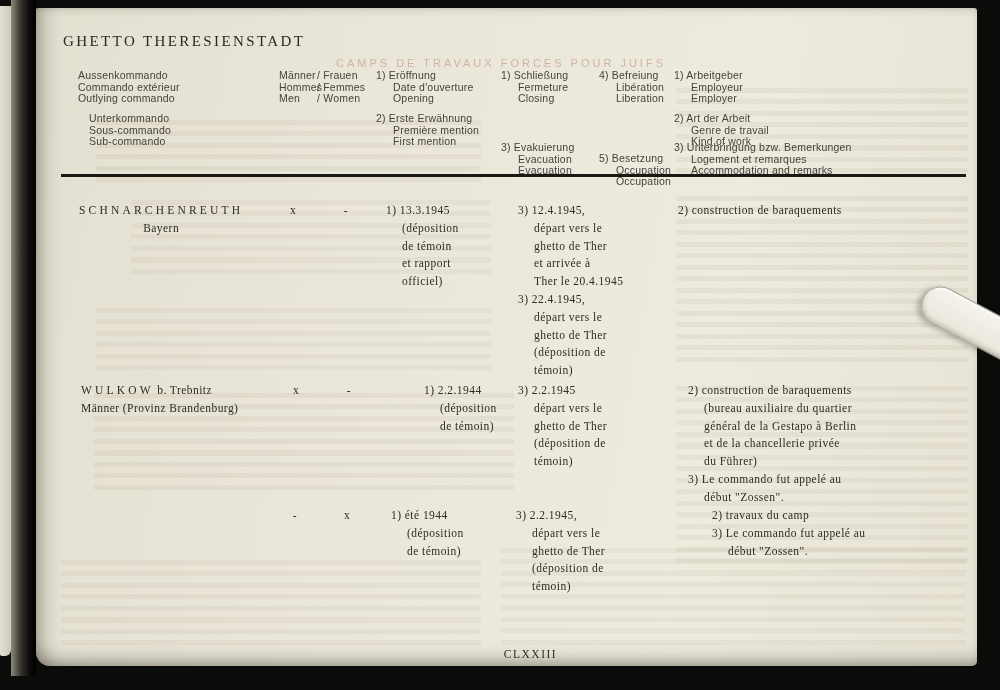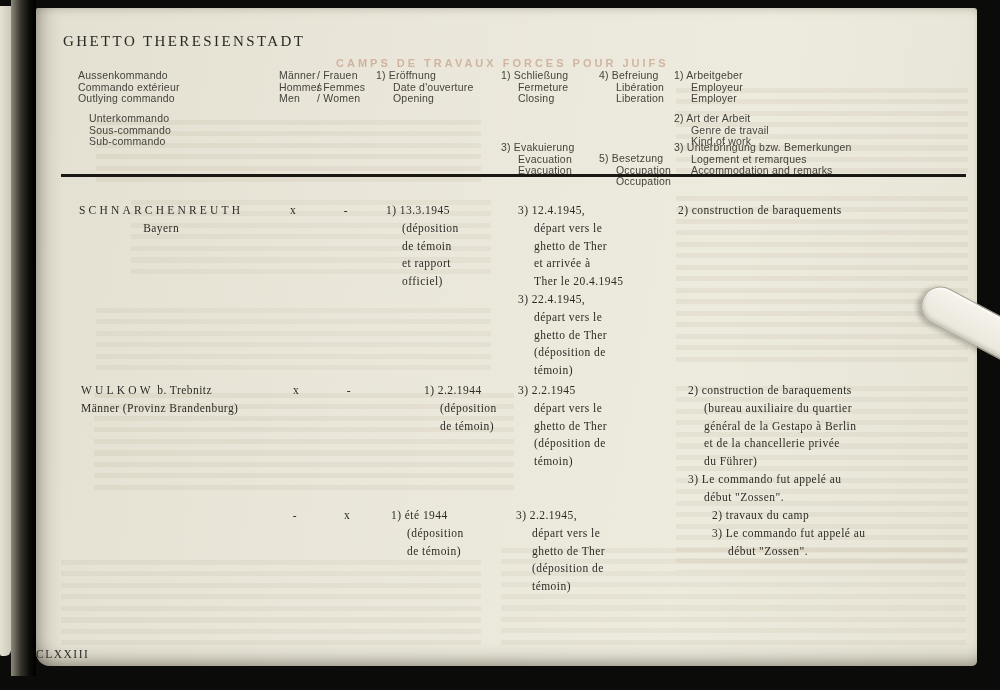--- a/index.html
+++ b/index.html
@@ -14,41 +14,41 @@
   
   .page{position:absolute;left:36px;top:8px;width:941px;height:658px;
     background:linear-gradient(100deg,#e3dfd1,#eae7da 35%,#edebde 70%,#e7e4d6);
     border-radius:2px 3px 5px 14px;
     box-shadow:inset 16px 0 22px -14px rgba(40,35,25,.45), inset 0 -16px 20px -14px rgba(60,55,40,.55), inset 0 4px 8px -6px rgba(60,55,40,.35);
     }
 
   
   .bleed{position:absolute;opacity:.55;filter:blur(.5px);
     background:repeating-linear-gradient(180deg, rgba(150,124,94,.17) 0 5px, rgba(150,124,94,0) 5px 11.5px);}
-  .bleed-heading{position:absolute;font-family:"Liberation Sans",sans-serif;font-size:11px;font-weight:bold;
+  .bleed-heading{position:absolute;font-family:"Liberation Sans",sans-serif;font-size:11px;font-weight:normal;
     letter-spacing:3px;color:rgba(186,128,104,.5);filter:blur(.4px);white-space:nowrap;}
 
   
   .hplain,.hgroup{position:absolute;font-family:"Liberation Sans",sans-serif;font-size:10.5px;
     line-height:11.5px;color:#45423c;letter-spacing:.2px;white-space:pre-line;z-index:3;}
   .hgroup{padding-left:17px;text-indent:-17px;width:260px;}
 
   .rule{position:absolute;left:25px;top:166px;width:905px;height:3px;background:#191813;z-index:3;}
 
   
   .tw{font-size:11.5px;line-height:17.8px;color:#2d2b26;letter-spacing:.45px;}
   .entry-name{position:absolute;z-index:3;}
   .caps{letter-spacing:3.2px;}
   .mark{position:absolute;width:16px;text-align:center;z-index:3;}
   .colcell{position:absolute;z-index:3;}
   .cellblock{white-space:pre-line;padding-left:16px;text-indent:-16px;}
   .w-open{width:150px;} .w-close{width:170px;} .w-work{width:300px;font-family:Liberation Serif, serif;}
 
-  .pageno{position:absolute;left:0;top:640px;width:100%;
-    font-size:11.5px;letter-spacing:1.5px;color:#2d2b26;z-index:3;}
+  .pageno{position:absolute;left:0;top:640px;width:100%;text-align:center;
+    font-size:11.5px;letter-spacing:1.5px;color:#2d2b26;z-index:3;padding-left:24px;}
 
   .title{position:absolute;left:27px;top:25px;font-size:15px;letter-spacing:2.4px;
     color:#2b2925;z-index:3;}
 
   
   .clip{position:absolute;left:922px;top:286px;width:135px;height:37px;border-radius:20px;
     background:linear-gradient(180deg,#f5f3eb,#e9e7db);
     border:1px solid #a9a396;
     box-shadow:-3px 3px 5px rgba(20,18,12,.25), inset 0 -3px 4px rgba(90,85,70,.25), inset 0 2px 2px rgba(255,255,255,.8);
     transform:rotate(28deg);transform-origin:18px 18px;z-index:60;}
@@ -84,20 +84,23 @@
   <div class="hplain" style="left:243px;top:62px;">Männer
 Hommes
 Men</div>
   <div class="hplain" style="left:281px;top:62px;">/ Frauen
 / Femmes
 / Women</div>
 
   <div class="hgroup" style="left:340px;top:62px;">1) Eröffnung
 Date d'ouverture
 Opening</div>
+  <div class="hgroup" style="left:340px;top:105px;">2) Erste Erwähnung
+Première mention
+First mention</div>
 
   <div class="hgroup" style="left:465px;top:62px;">1) Schließung
 Fermeture
 Closing</div>
   <div class="hgroup" style="left:465px;top:134px;">3) Evakuierung
 Evacuation
 Evacuation</div>
 
   <div class="hgroup" style="left:563px;top:62px;">4) Befreiung
 Libération

